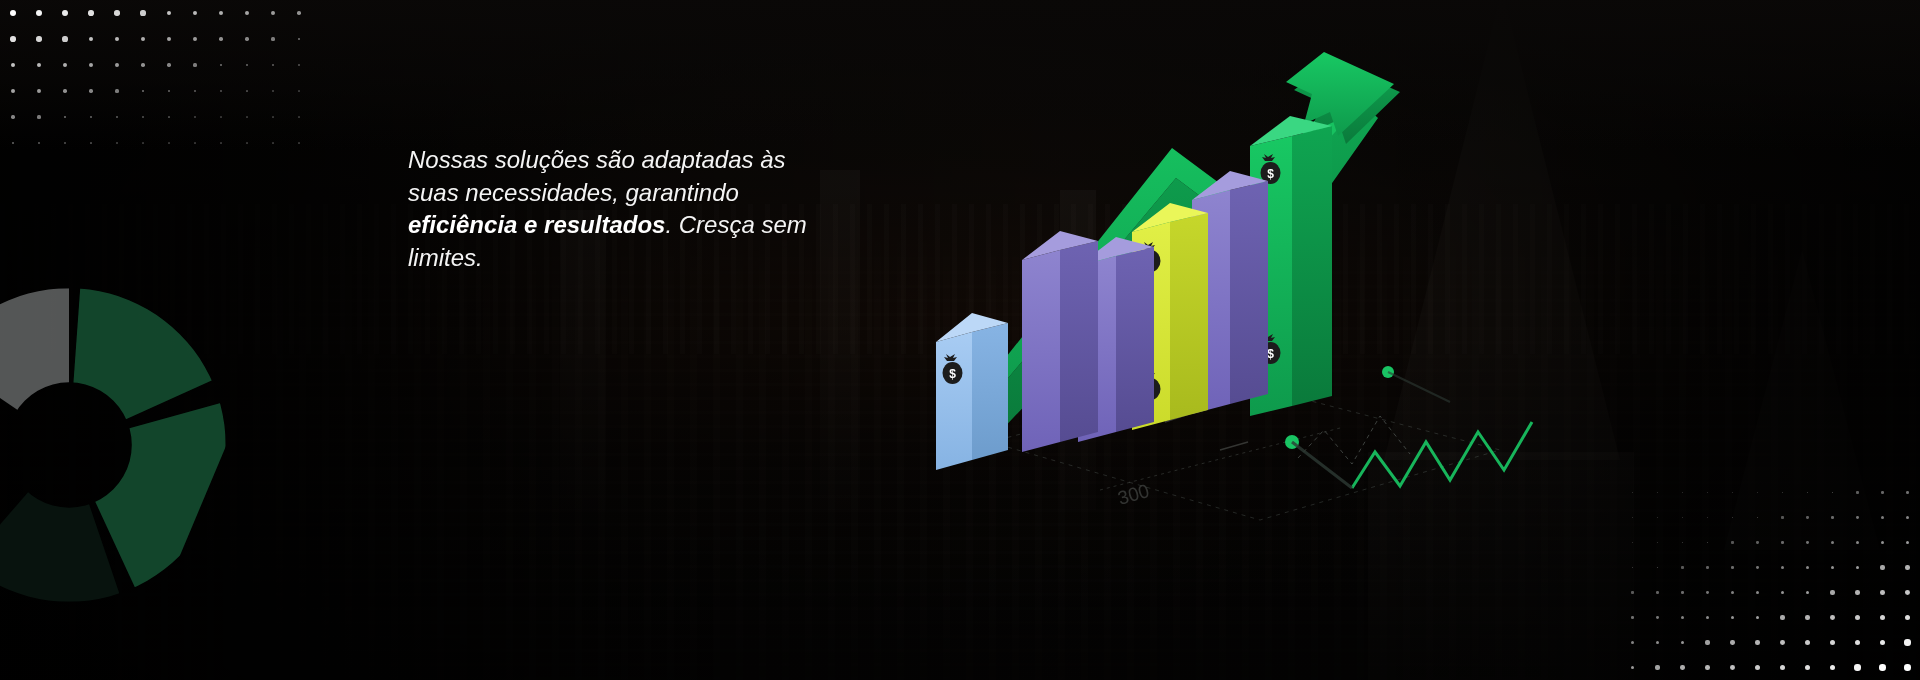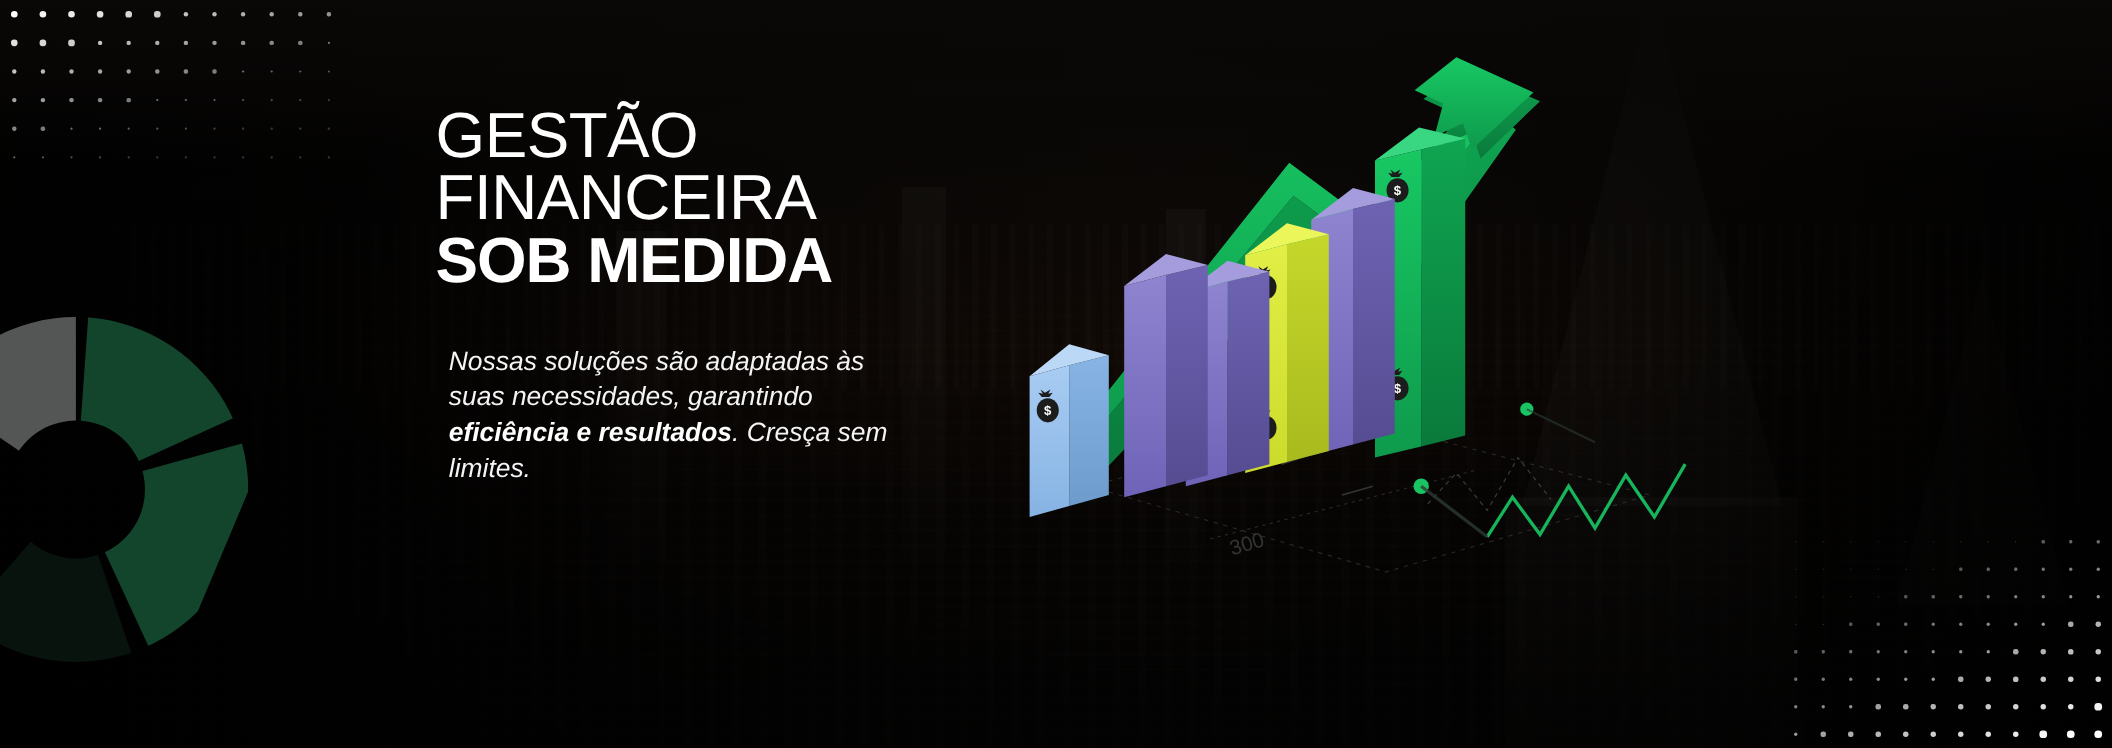--- a/index.html
+++ b/index.html
@@ -331,25 +331,20 @@
       <g clip-path="url(#ringClip)">
         <path d="M100 100 L100 -10 L12 40 Z" fill="#c8cdcd" opacity=".42"></path>
         <path d="M100 100 L108 -12 L206 52 Z" fill="#1d6f46" opacity=".62"></path>
         <path d="M100 100 L208 70 L150 208 Z" fill="#1d6f46" opacity=".62"></path>
         <path d="M100 100 L138 212 L22 190 Z" fill="#10251c" opacity=".5"></path>
       </g>
     </svg>
   </div>
 
   <div class="copy">
-    <h1 class="headline">
-      <span class="hl-line">GESTÃO</span>
-      <span class="hl-line">FINANCEIRA</span>
-      <span class="hl-line hl-strong">SOB MEDIDA</span>
-    </h1>
     <p class="subcopy"><span>Nossas soluções são adaptadas às suas necessidades, garantindo </span><b>eficiência e resultados</b><span>. Cresça sem limites.</span></p>
   </div>
 
   <div class="art">
     <svg viewBox="0 0 560 520" aria-hidden="true">
       <defs>
         <linearGradient id="gGreenFront" x1="0" y1="0" x2="0" y2="1">
           <stop offset="0%" stop-color="#18c863"></stop>
             <stop offset="100%" stop-color="#0e9a4c"></stop>
         </linearGradient>

